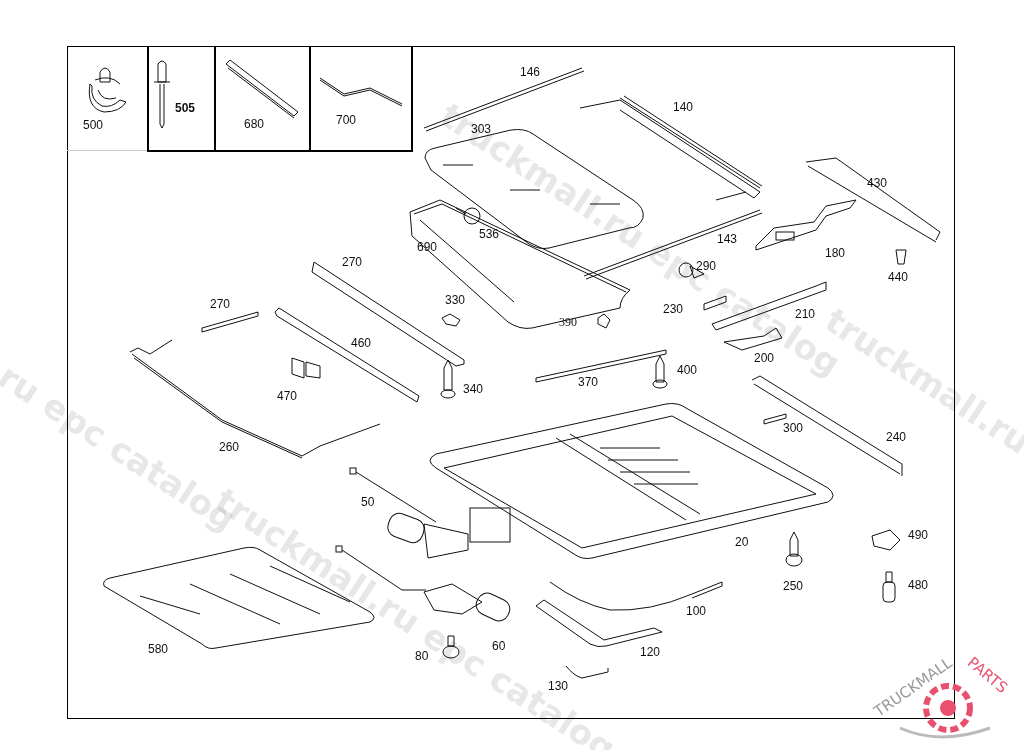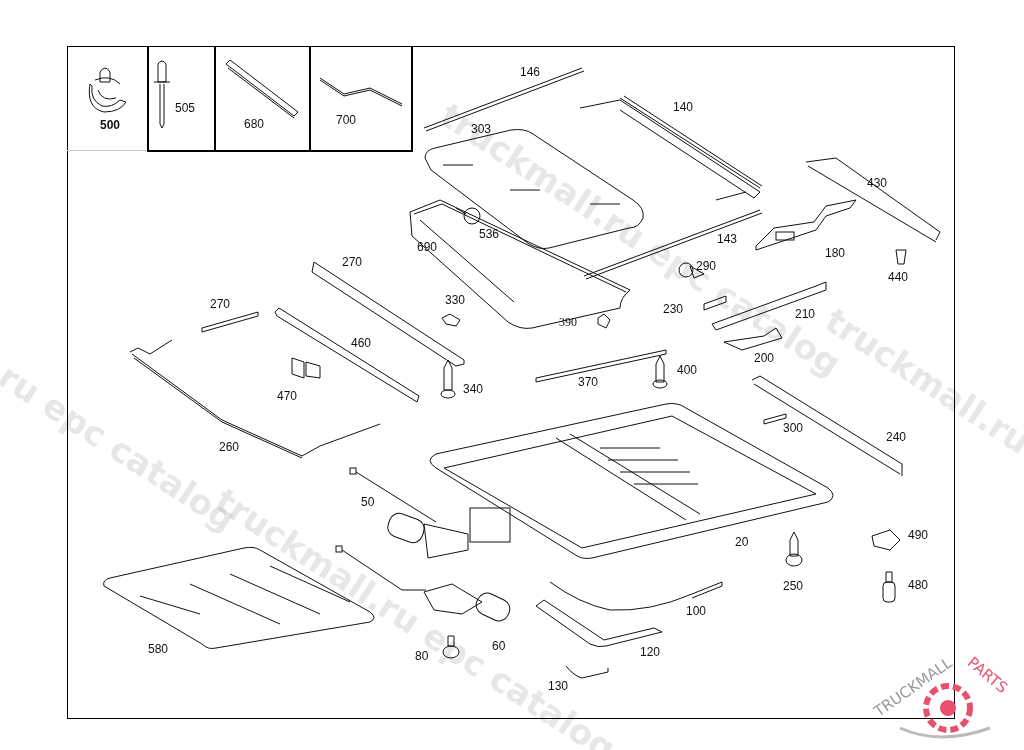--- a/index.html
+++ b/index.html
@@ -225,22 +225,22 @@
     <g>
       <circle cx="948" cy="708" r="22" fill="none" stroke="#e8506e" stroke-width="6" stroke-dasharray="8 4"></circle>
       <circle cx="948" cy="708" r="8" fill="#e8506e" stroke="none"></circle>
       <path d="M900 728 q40 18 90 0" stroke="#bbb" stroke-width="3"></path>
     </g>
   </svg>
 
   <div class="lbl logo-text" style="left:868px;top:680px;color:#999;transform:rotate(-35deg);font-size:15px;">TRUCKMALL</div>
   <div class="lbl logo-text" style="left:964px;top:668px;color:#e8506e;transform:rotate(40deg);font-size:15px;">PARTS</div>
 
-  <div class="lbl" style="left:100px;top:119px;font-weight:bold;">500</div>
-  <div class="lbl" style="left:175px;top:102px;">505</div>
+  <div class="lbl" style="left:83px;top:119px;">500</div>
+  <div class="lbl" style="left:175px;top:102px;font-weight:bold;">505</div>
   <div class="lbl" style="left:244px;top:118px;">680</div>
   <div class="lbl" style="left:336px;top:114px;">700</div>
 
   <div class="lbl" style="left:520px;top:66px;">146</div>
   <div class="lbl" style="left:673px;top:101px;">140</div>
   <div class="lbl" style="left:471px;top:123px;">303</div>
   <div class="lbl" style="left:479px;top:228px;">536</div>
   <div class="lbl" style="left:417px;top:241px;">690</div>
   <div class="lbl" style="left:717px;top:233px;">143</div>
   <div class="lbl" style="left:867px;top:177px;">430</div>

